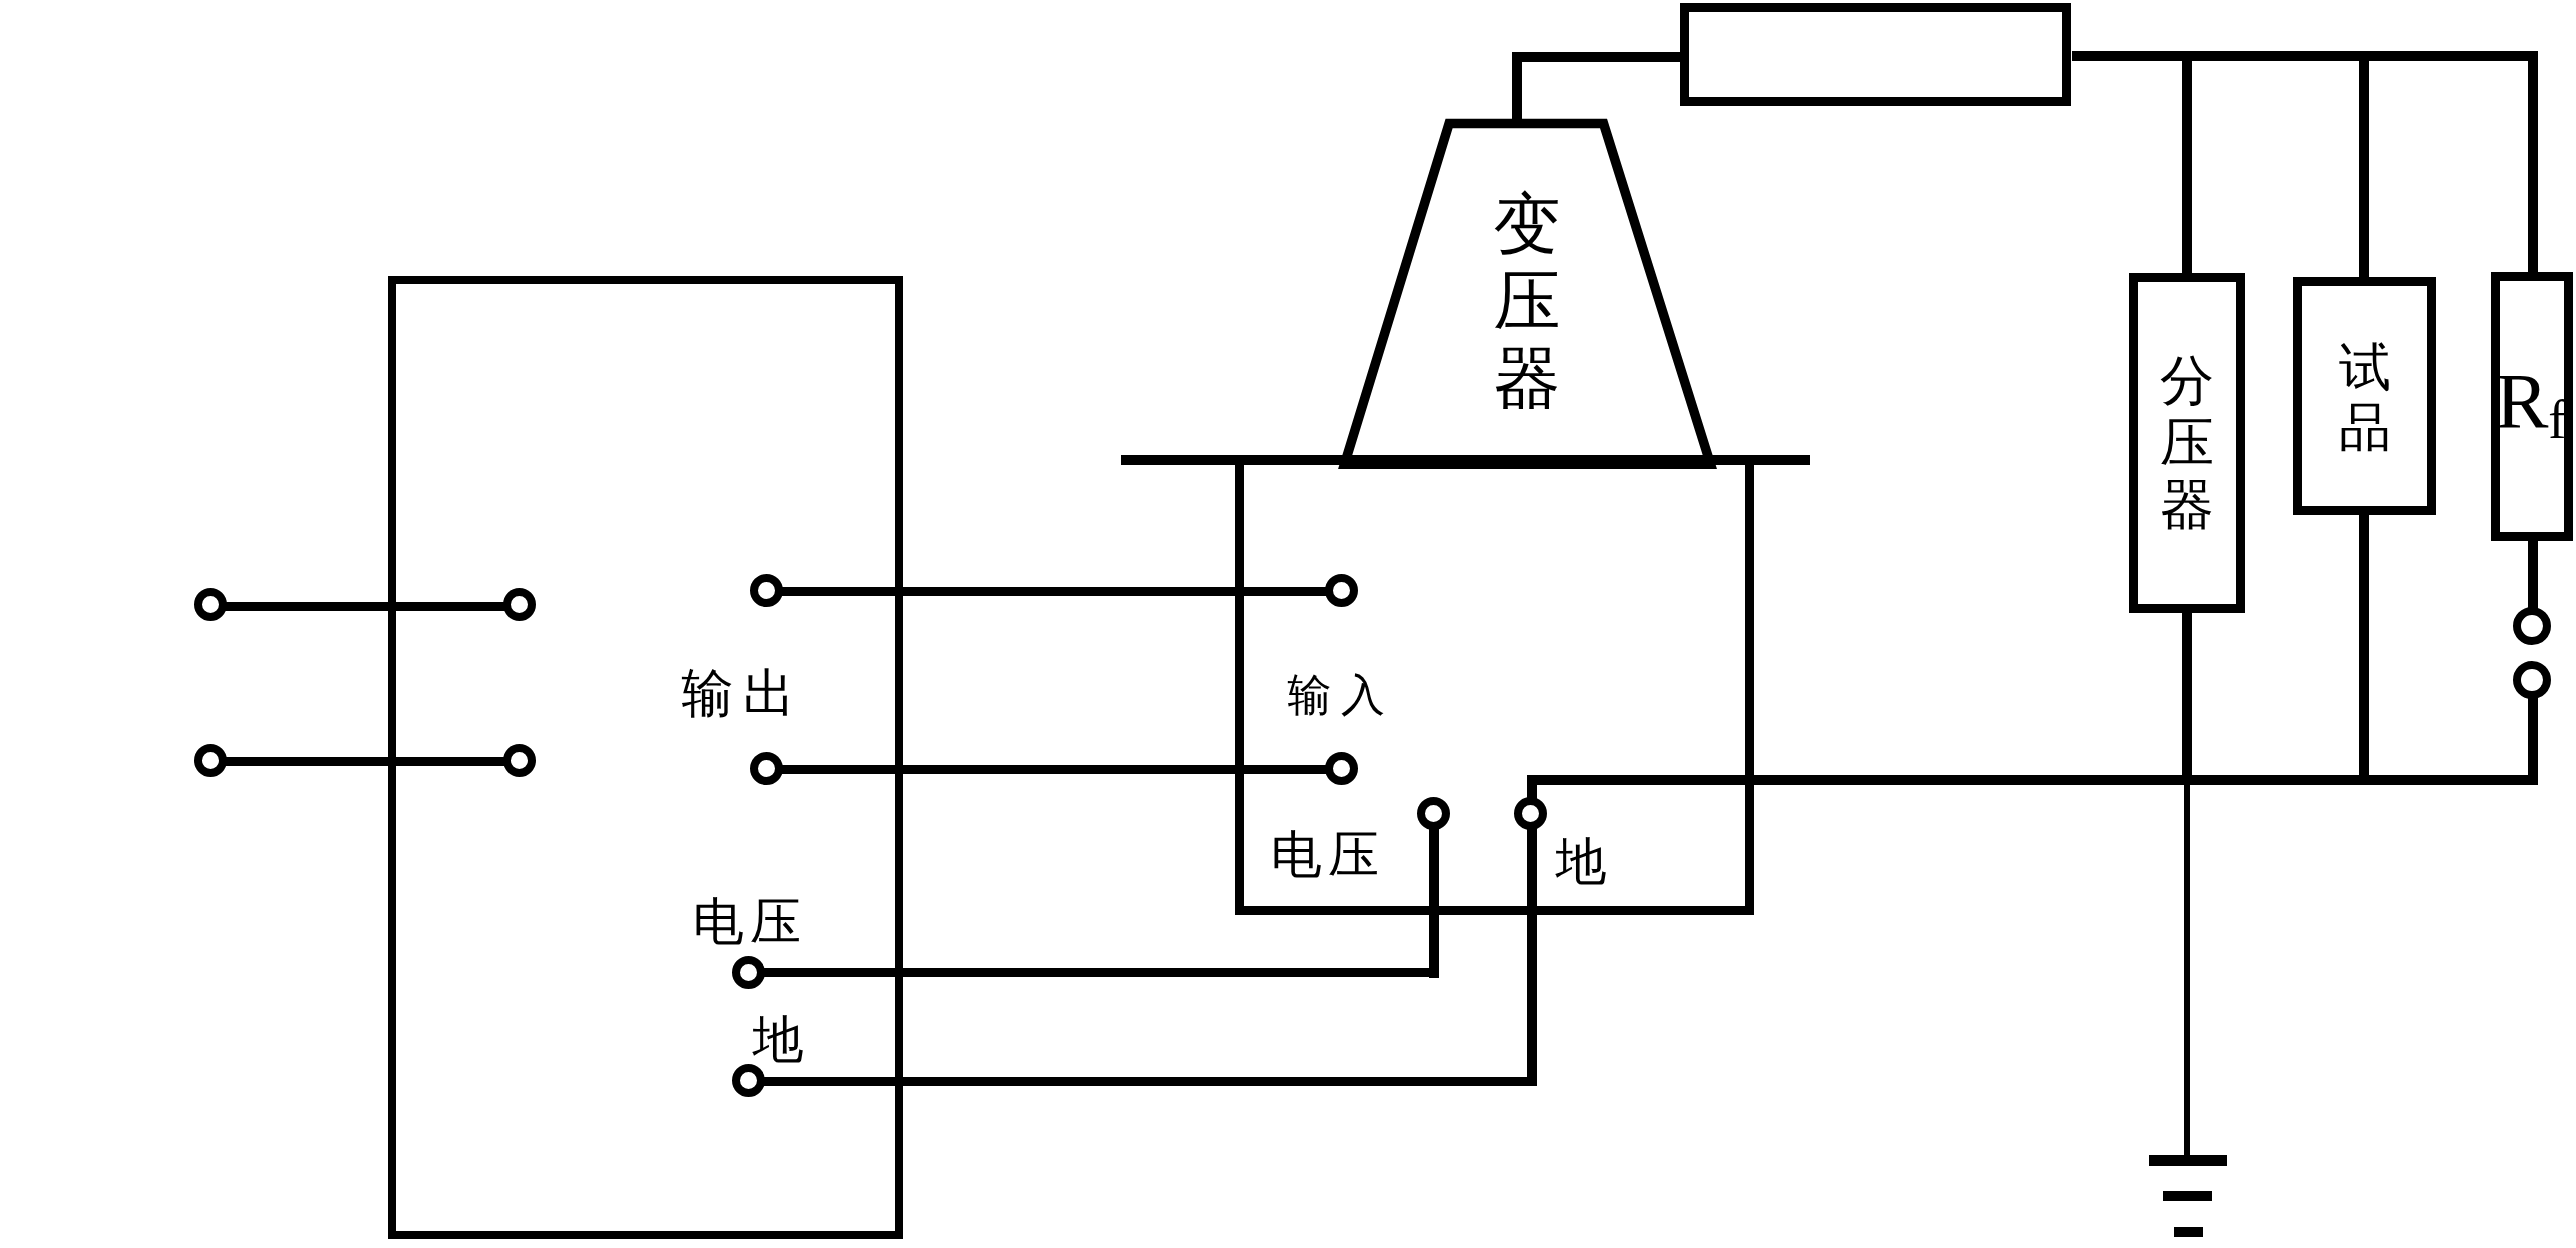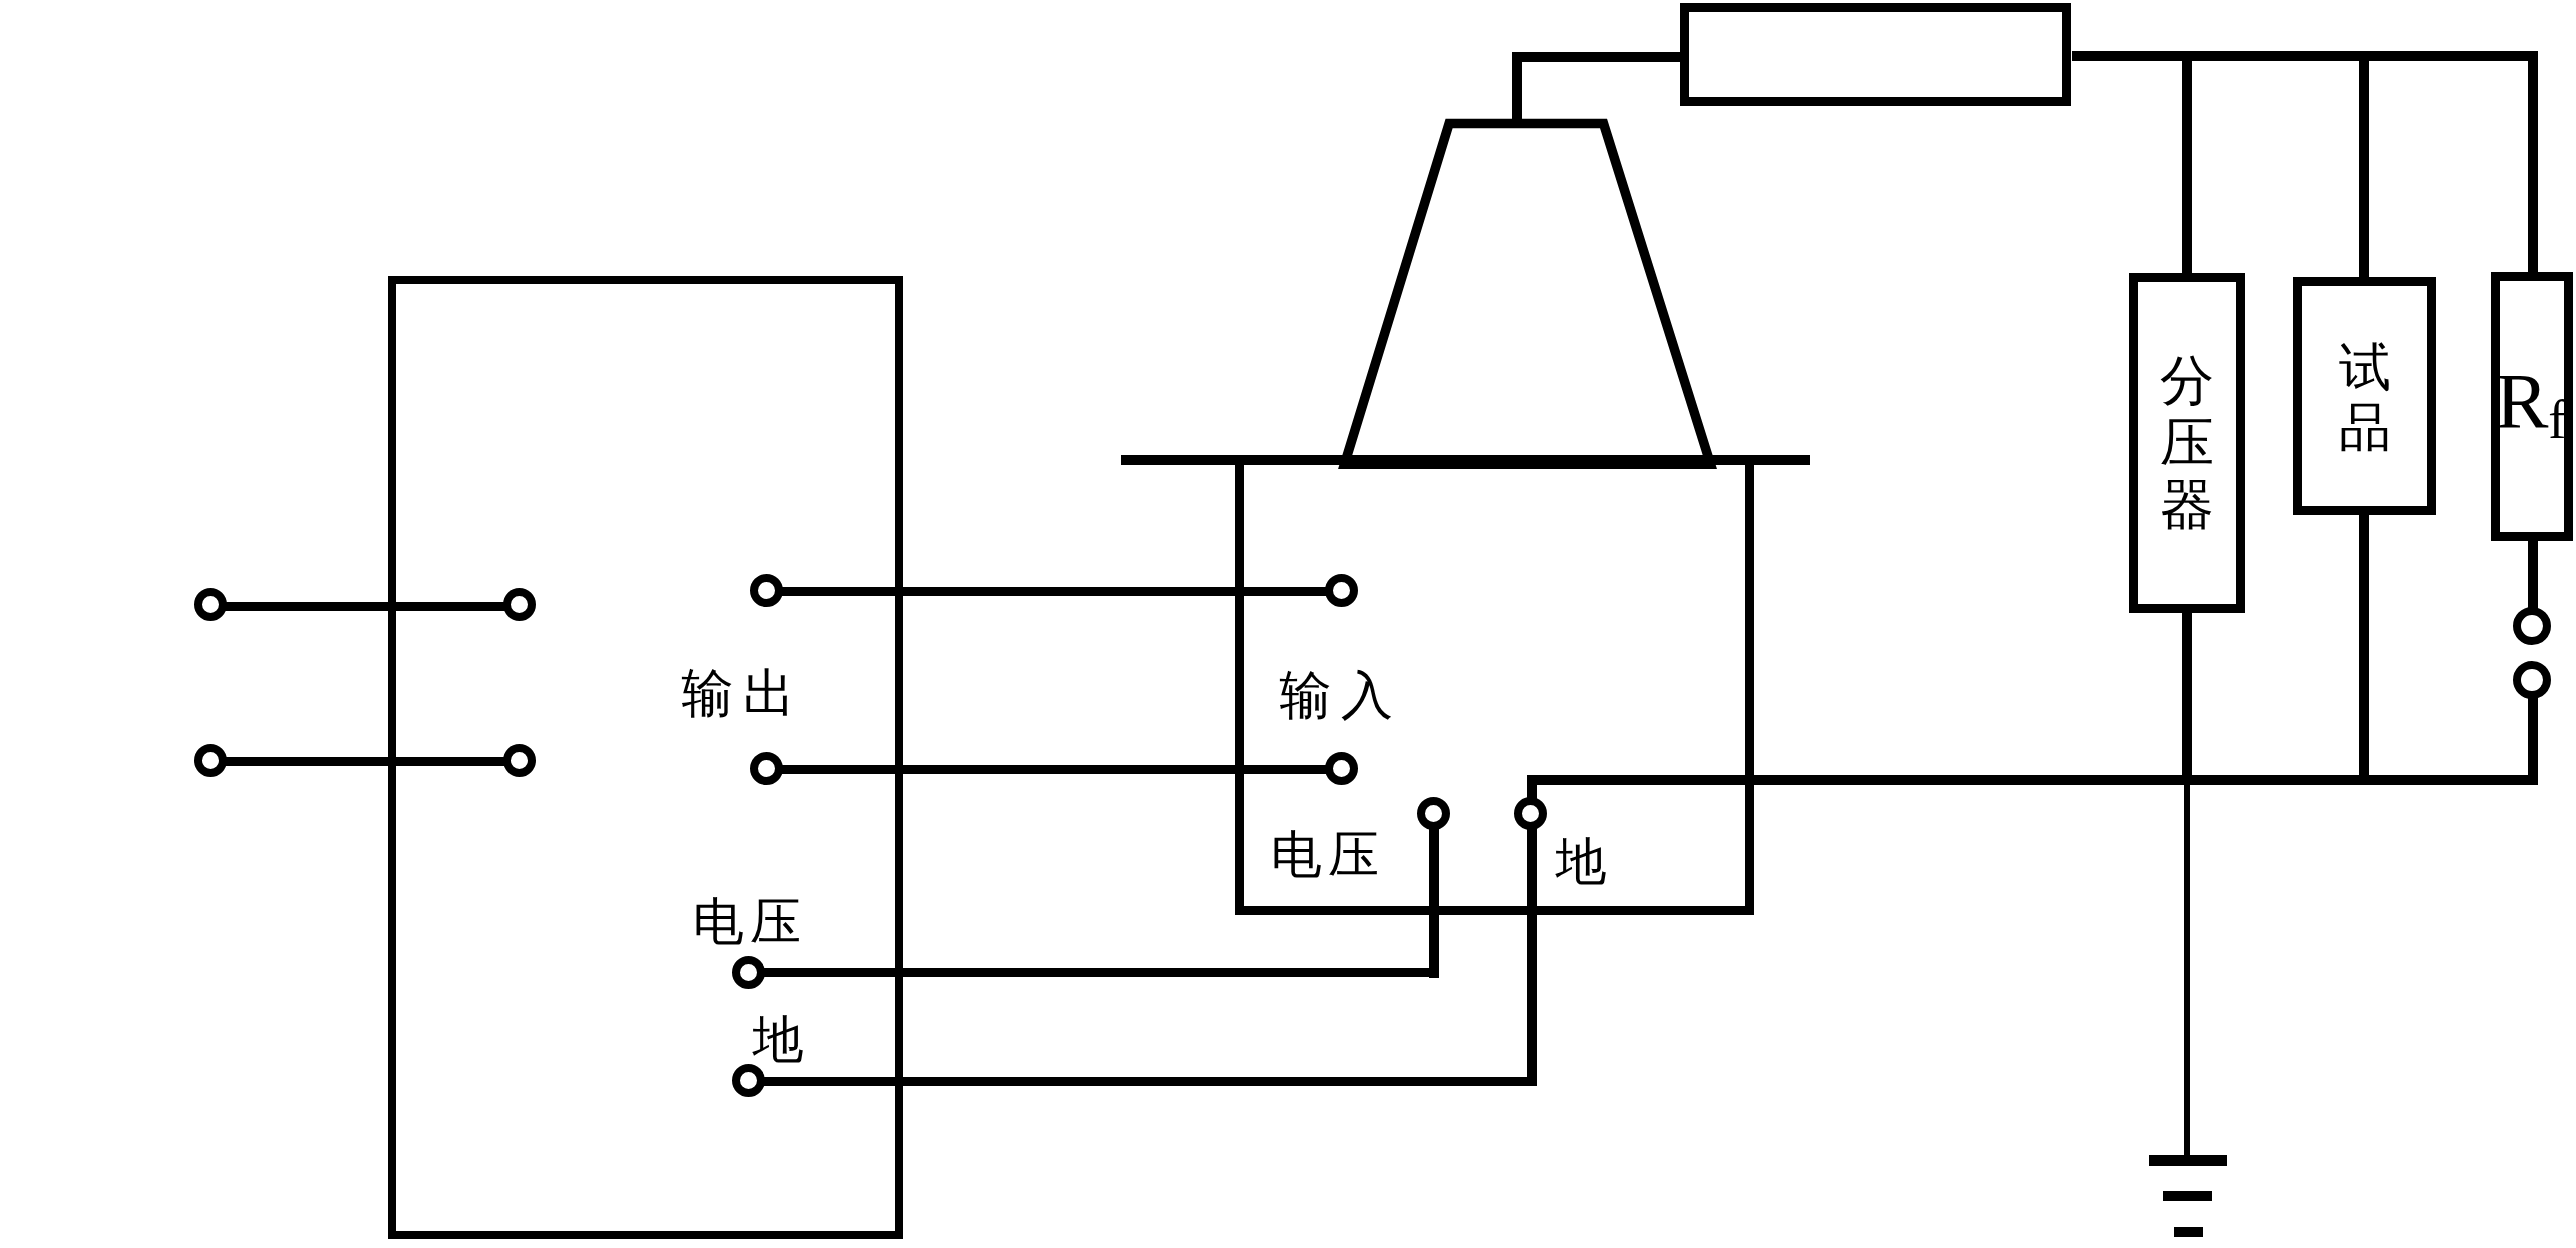--- a/index.html
+++ b/index.html
@@ -86,26 +86,27 @@
   <div class="bar z2" style="left:2174px;top:1227px;width:28.5px;height:9.5px;"></div>
 
 
 
   <div class="lbl" style="left:743px;top:694px;font-size:52px;letter-spacing:9.5px;">输出</div>
 
   <div class="lbl" style="left:750px;top:922px;font-size:51px;letter-spacing:6.3px;">电压</div>
 
   <div class="lbl" style="left:778px;top:1040px;font-size:51px;">地</div>
 
-  <div class="lbl" style="left:1341px;top:696px;font-size:52px;letter-spacing:9.5px;">输入</div>
+  <div class="lbl" style="left:1341px;top:696px;font-size:44px;letter-spacing:9.5px;">输入</div>
 
   <div class="lbl" style="left:1328px;top:855px;font-size:51px;letter-spacing:6.3px;">电压</div>
 
   <div class="lbl" style="left:1581px;top:862px;font-size:51px;">地</div>
 
+  <div class="lbl vtxt" style="left:1527px;top:302px;font-size:67px;">变压器</div>
 
 
   <div class="lbl vtxt" style="left:2187px;top:443px;font-size:54px;">分压器</div>
 
   <div class="lbl vtxt" style="left:2365px;top:398px;font-size:52px;">试品</div>
 
   <div class="lbl" style="left:2531px;top:400px;font-size:79px;">
     <span>R</span><span class="rf-sub">f</span>
   </div>
 

